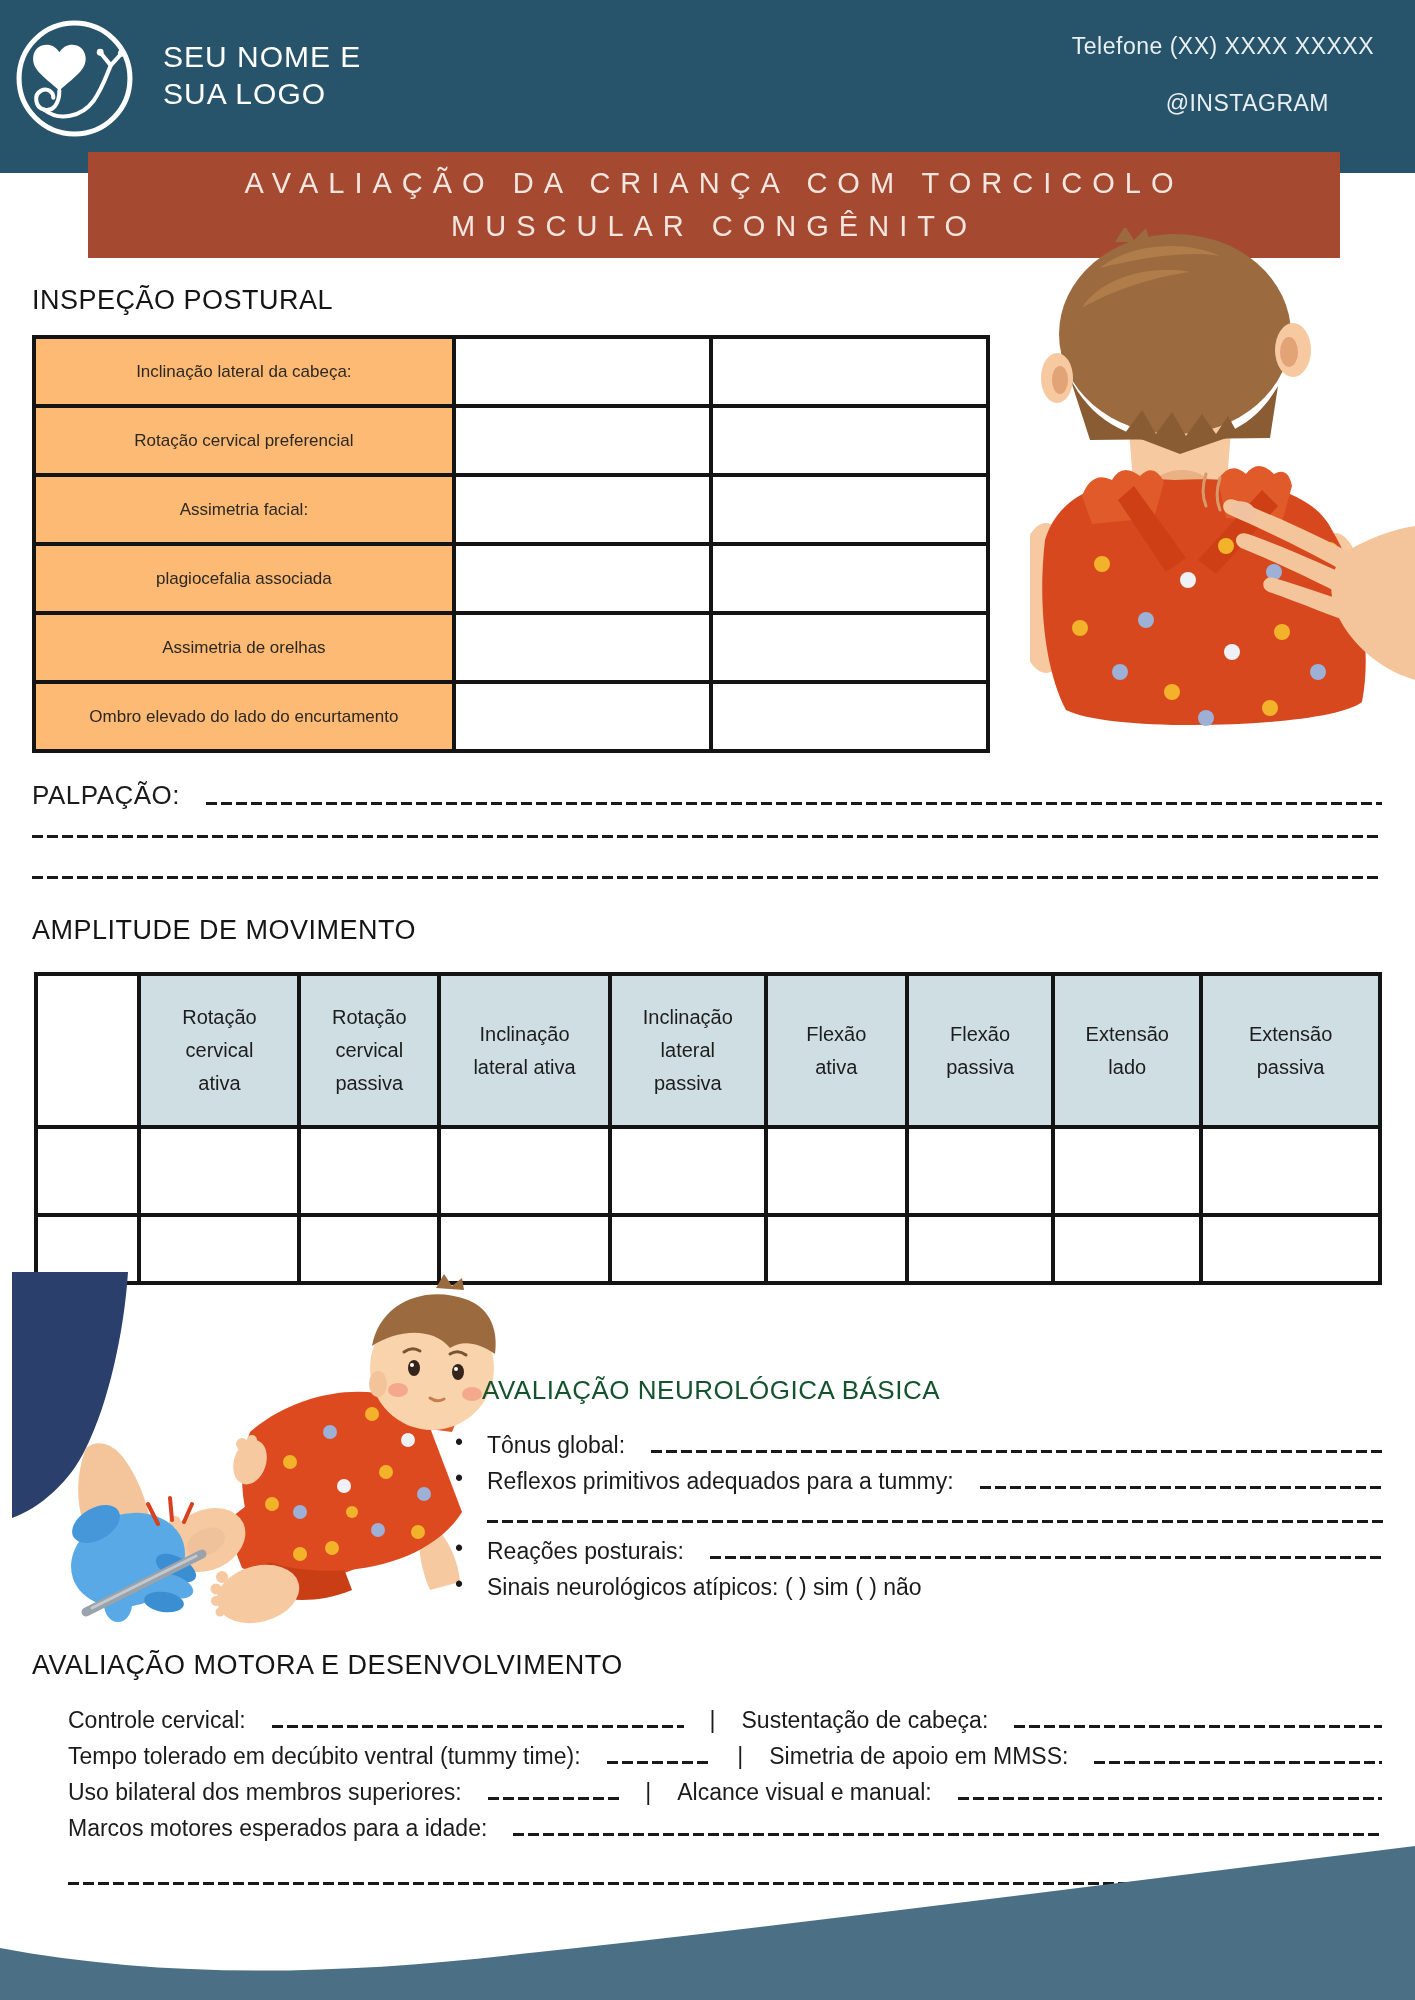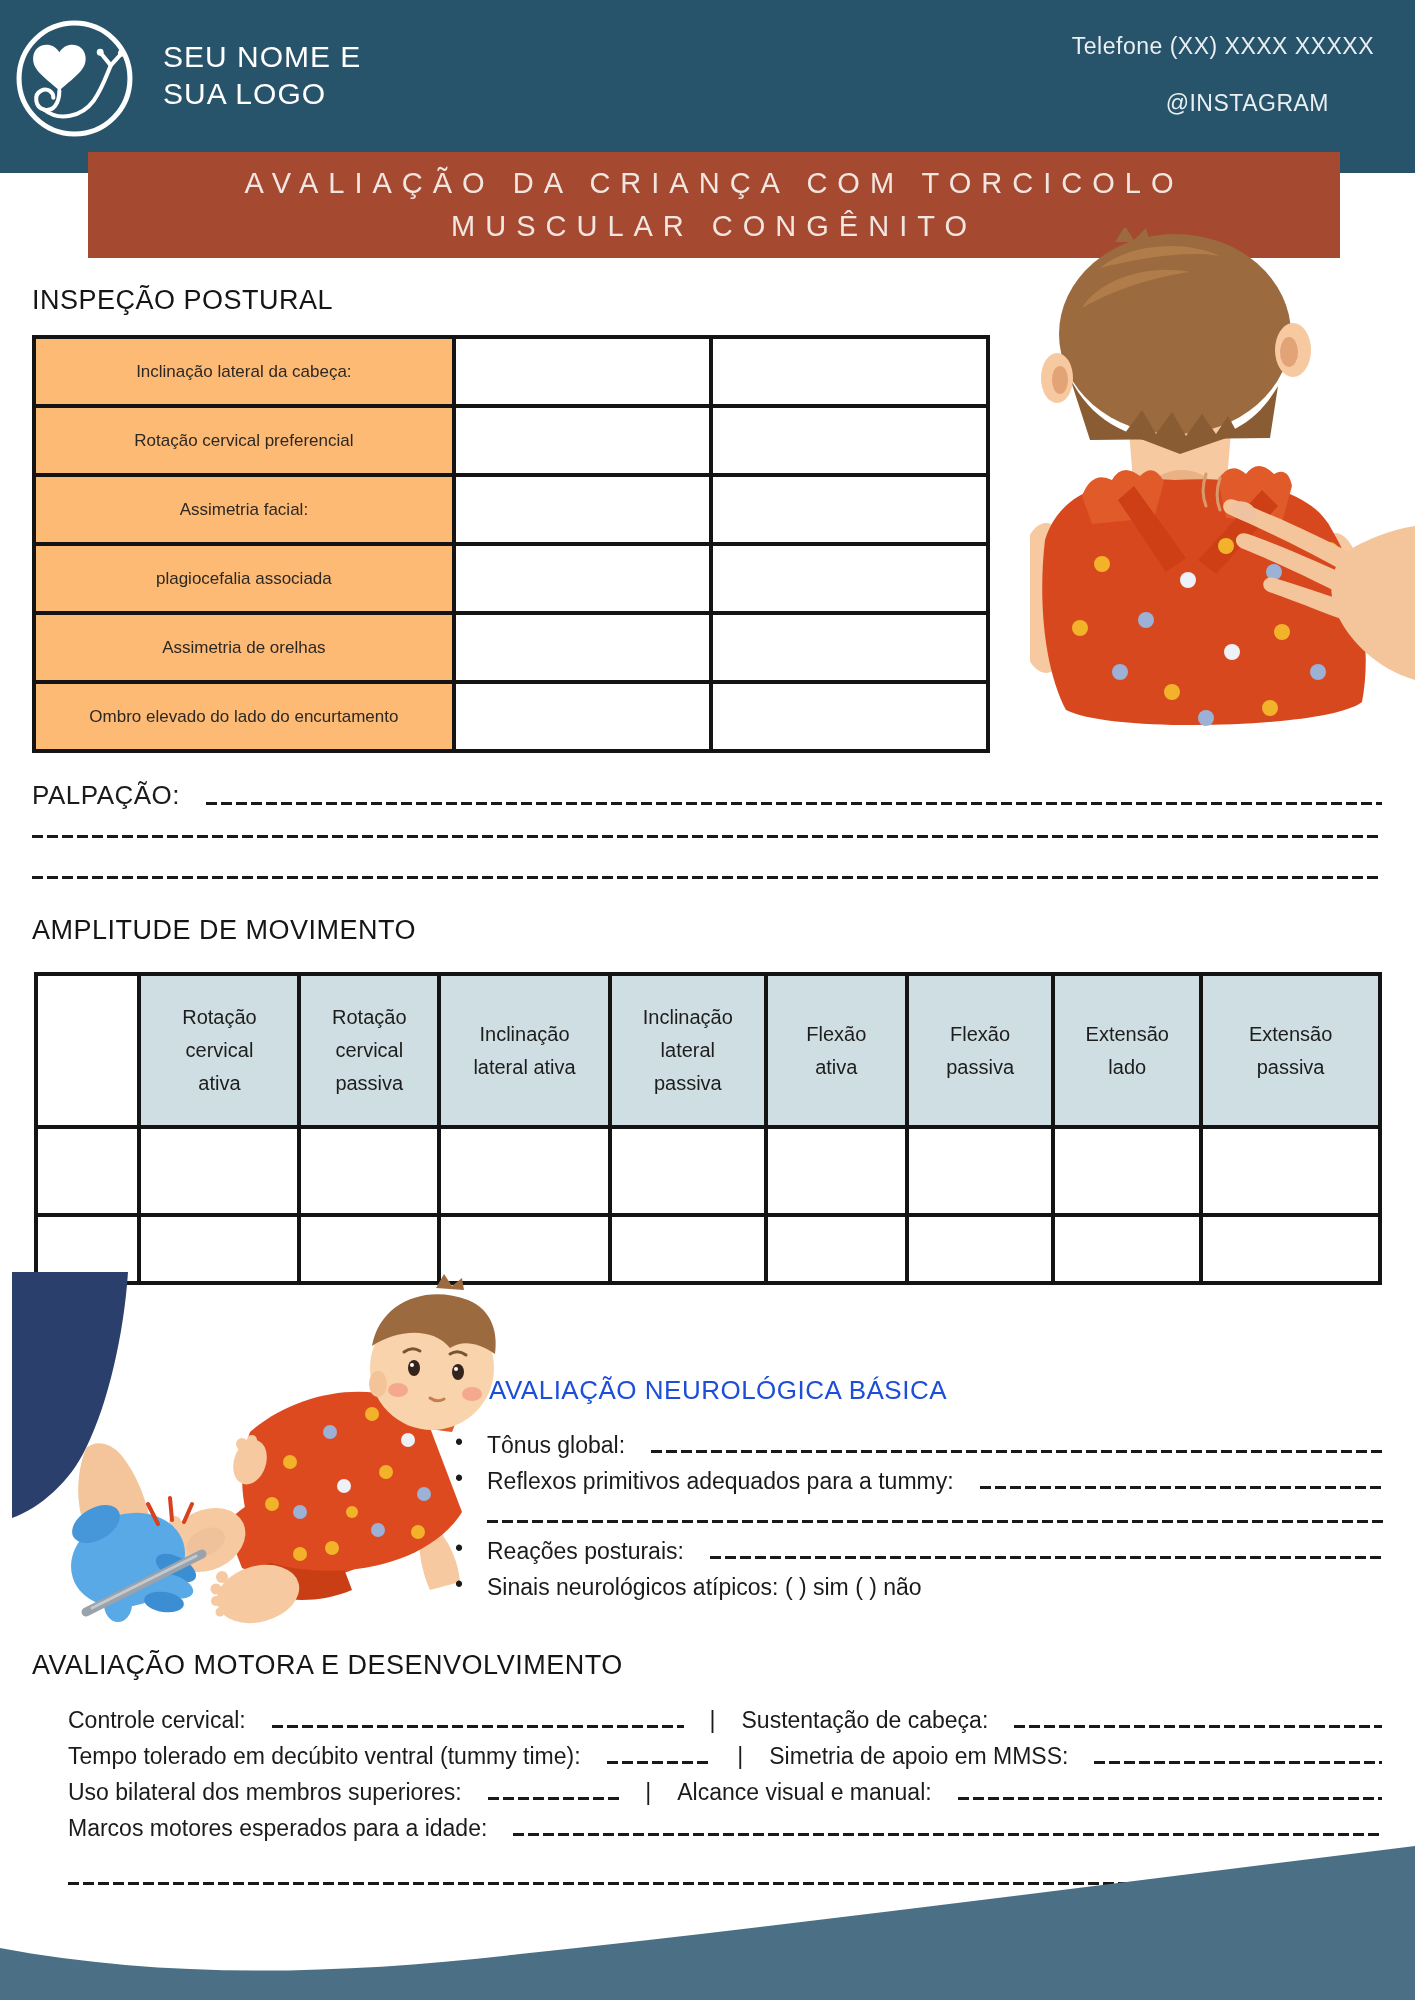--- a/index.html
+++ b/index.html
@@ -39,21 +39,21 @@
   .fline{display:flex;align-items:flex-end;gap:26px;font-size:23px;color:#1b1b1b;}
   .fline .fl-t{white-space:nowrap;}
   .fline .fl-t.lead{font-size:26px;letter-spacing:.5px;}
   .blk{flex:1 1 0;height:3px;margin-bottom:6px;
        background:repeating-linear-gradient(90deg,#191919 0 11px,transparent 11px 15px);}
   .palpa{position:absolute;left:32px;top:780px;width:1350px;}
   .palpa .l2{margin-top:24px;}
   .palpa .l3{margin-top:32px;}
   
   .neuro{position:absolute;left:455px;top:1375px;width:928px;}
-  .neuro .h-in{font-size:26px;letter-spacing:.5px;color:#1d4ed8;margin-left:34px;}
+  .neuro .h-in{font-size:26px;letter-spacing:.5px;color:#14532d;margin-left:27px;}
   .blist{margin-top:17px;}
   .bitem{display:flex;align-items:flex-end;min-height:36px;}
   .bitem .mark{width:18px;margin-right:14px;font-size:23px;line-height:34px;color:#1b1b1b;}
   .bitem .fline{flex:1;}
   .bitem.cont{margin-top:12px;min-height:22px;padding-left:32px;}
   
   .motora{position:absolute;left:32px;top:1650px;width:1350px;}
   .motora .mline{height:36px;display:flex;align-items:flex-end;margin-left:36px;}
   .motora .mline .fline{flex:1;}
   .motora .mlines{margin-top:17px;}

